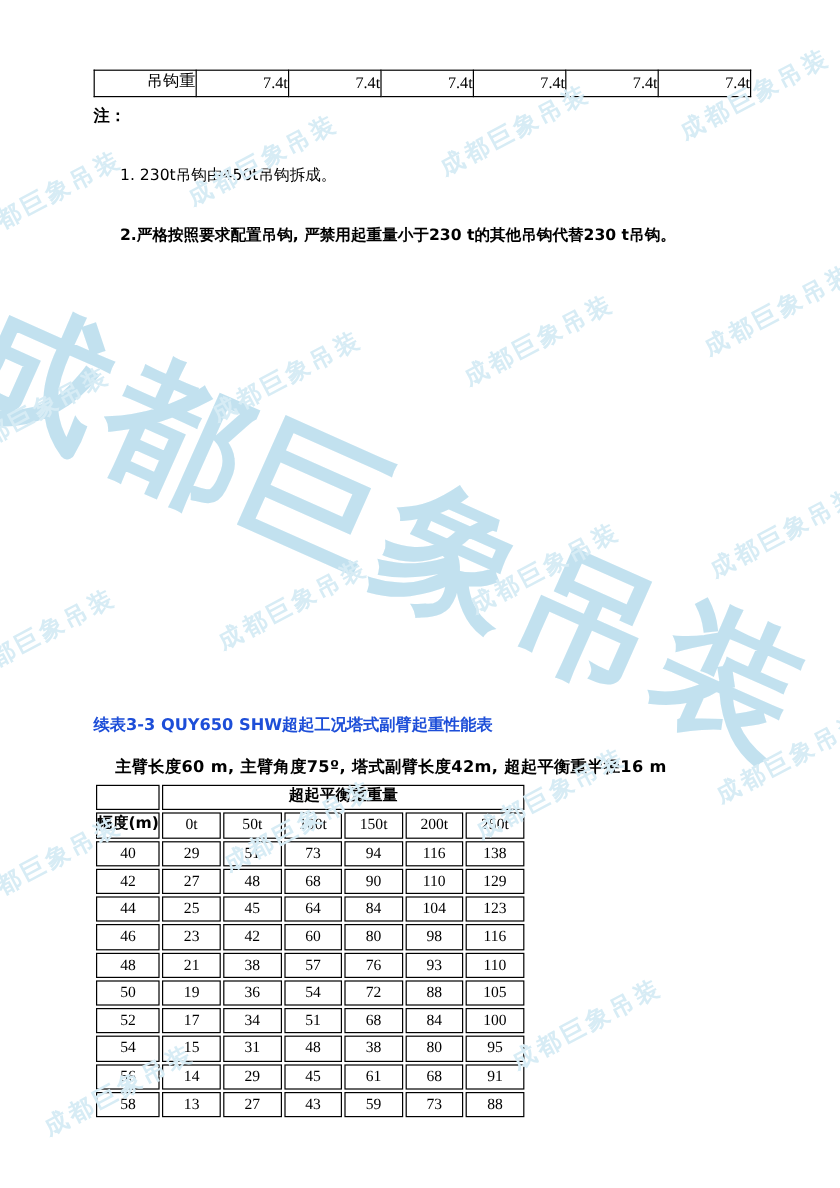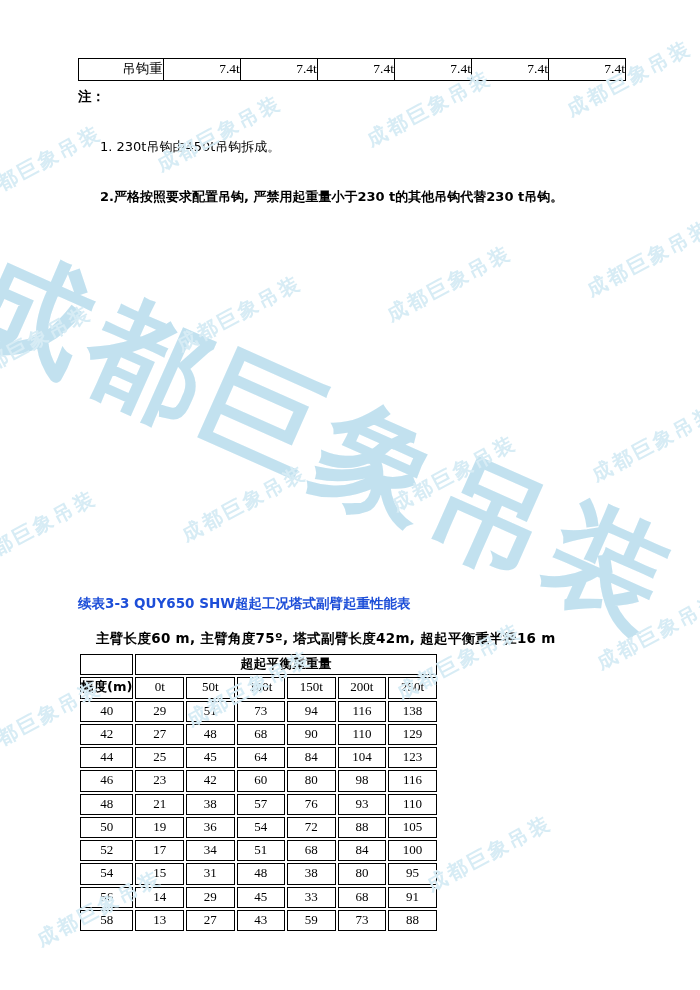--- a/index.html
+++ b/index.html
@@ -306,21 +306,21 @@
         <td>48</td>
         <td>38</td>
         <td>80</td>
         <td>95</td>
       </tr>
       <tr>
         <td>56</td>
         <td>14</td>
         <td>29</td>
         <td>45</td>
-        <td>33</td>
+        <td>61</td>
         <td>68</td>
         <td>91</td>
       </tr>
       <tr>
         <td>58</td>
         <td>13</td>
         <td>27</td>
         <td>43</td>
         <td>59</td>
         <td>73</td>

